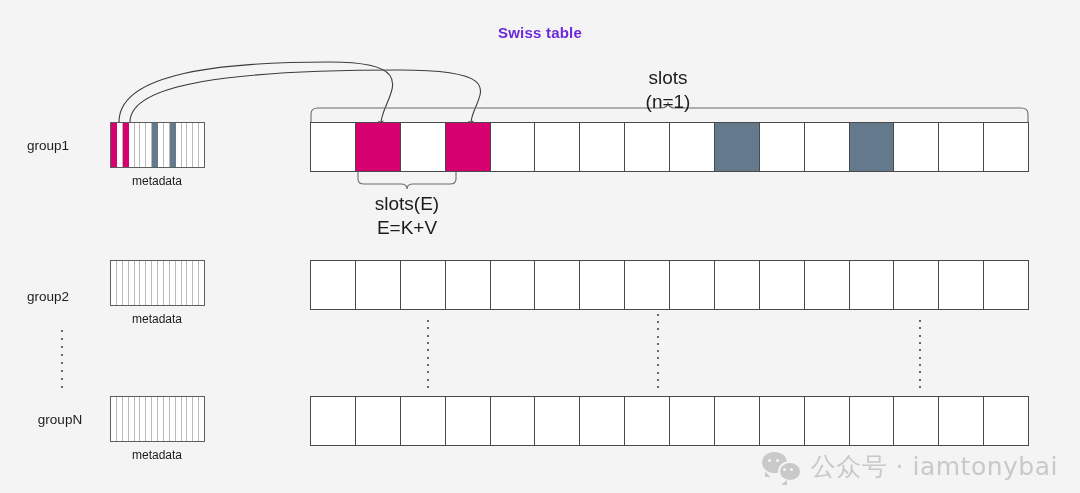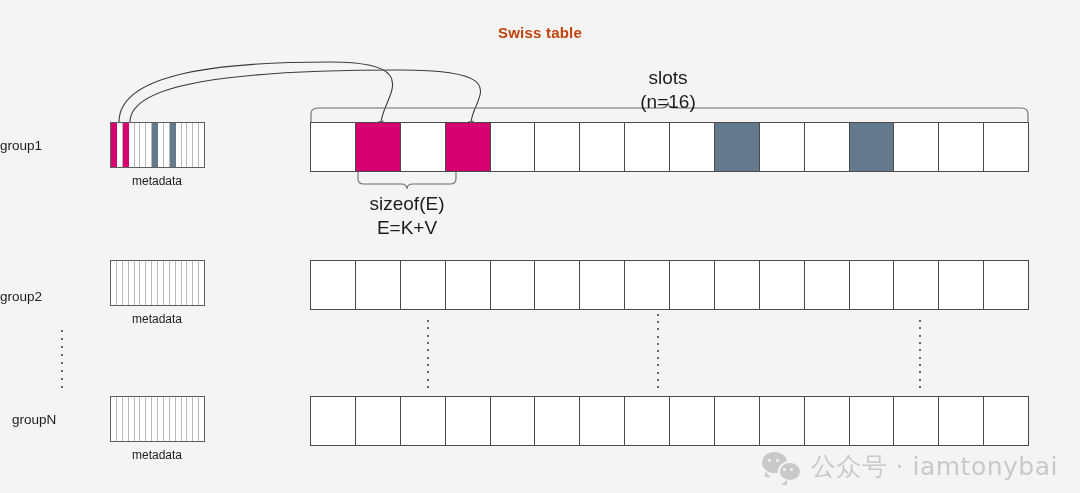--- a/index.html
+++ b/index.html
@@ -28,39 +28,39 @@
   
   .title {
     position: absolute;
     left: 0;
     top: 24px;
     width: 1080px;
     text-align: center;
     font-size: 15px;
     font-weight: bold;
     letter-spacing: .2px;
-    color: #c2410c;
+    color: #6d28d9;
   }
 
   
   .lbl {
     position: absolute;
     font-size: 19px;
     color: #1c1c1c;
     white-space: pre;
     line-height: 1.25;
   }
   .lbl.c { text-align: center; transform: translateX(-50%); }
 
   
   .group-label {
     position: absolute;
     font-size: 13.5px;
     color: #1c1c1c;
-    text-align: left;
+    text-align: center;
     transform: translateY(-50%);
     white-space: pre;
   }
 
   
   .meta-block {
     position: absolute;
     display: flex;
     border: 1px solid #5e5e5e;
     background: #ffffff;
@@ -197,23 +197,23 @@
 
     <path d="M 130,122 C 130,84 230,70 400,70 C 520,70 470,100 471,124" fill="none" stroke="#3c3c3c" stroke-width="1.1" marker-end="url(#arrowhead)"></path>
 
     <path d="M 311,124 L 311,114 Q 311,108 318,108 L 661,108 Q 668,108 668,102
              Q 668,108 675,108 L 1021,108 Q 1028,108 1028,114 L 1028,124" fill="none" stroke="#6a6a6a" stroke-width="1.1"></path>
 
     <path d="M 358,172 L 358,179 Q 358,184 364,184 L 401,184 Q 407,184 407,189
              Q 407,184 413,184 L 450,184 Q 456,184 456,179 L 456,172" fill="none" stroke="#6a6a6a" stroke-width="1.1"></path>
   </svg>
 
-  <div class="lbl c" style="left:668px; top:66px;"><span>slots</span><br><span>(n=16)</span></div>
-
-  <div class="lbl c" style="left:407px; top:192px;"><span>sizeof(E)</span><br><span>E=K+V</span></div>
+  <div class="lbl c" style="left:668px; top:66px;"><span>slots</span><br><span>(n=1)</span></div>
+
+  <div class="lbl c" style="left:407px; top:192px;"><span>slots(E)</span><br><span>E=K+V</span></div>
 
   <div class="group-label" style="left:0; width:96px; top:145px;">group1</div>
 
   <div class="meta-block" style="left:110px; top:122px; width:95px; height:46px;">
     <div class="meta-cell pink"></div>
     <div class="meta-cell"></div>
     <div class="meta-cell pink"></div>
     <div class="meta-cell"></div>
     <div class="meta-cell"></div>
     <div class="meta-cell"></div>

